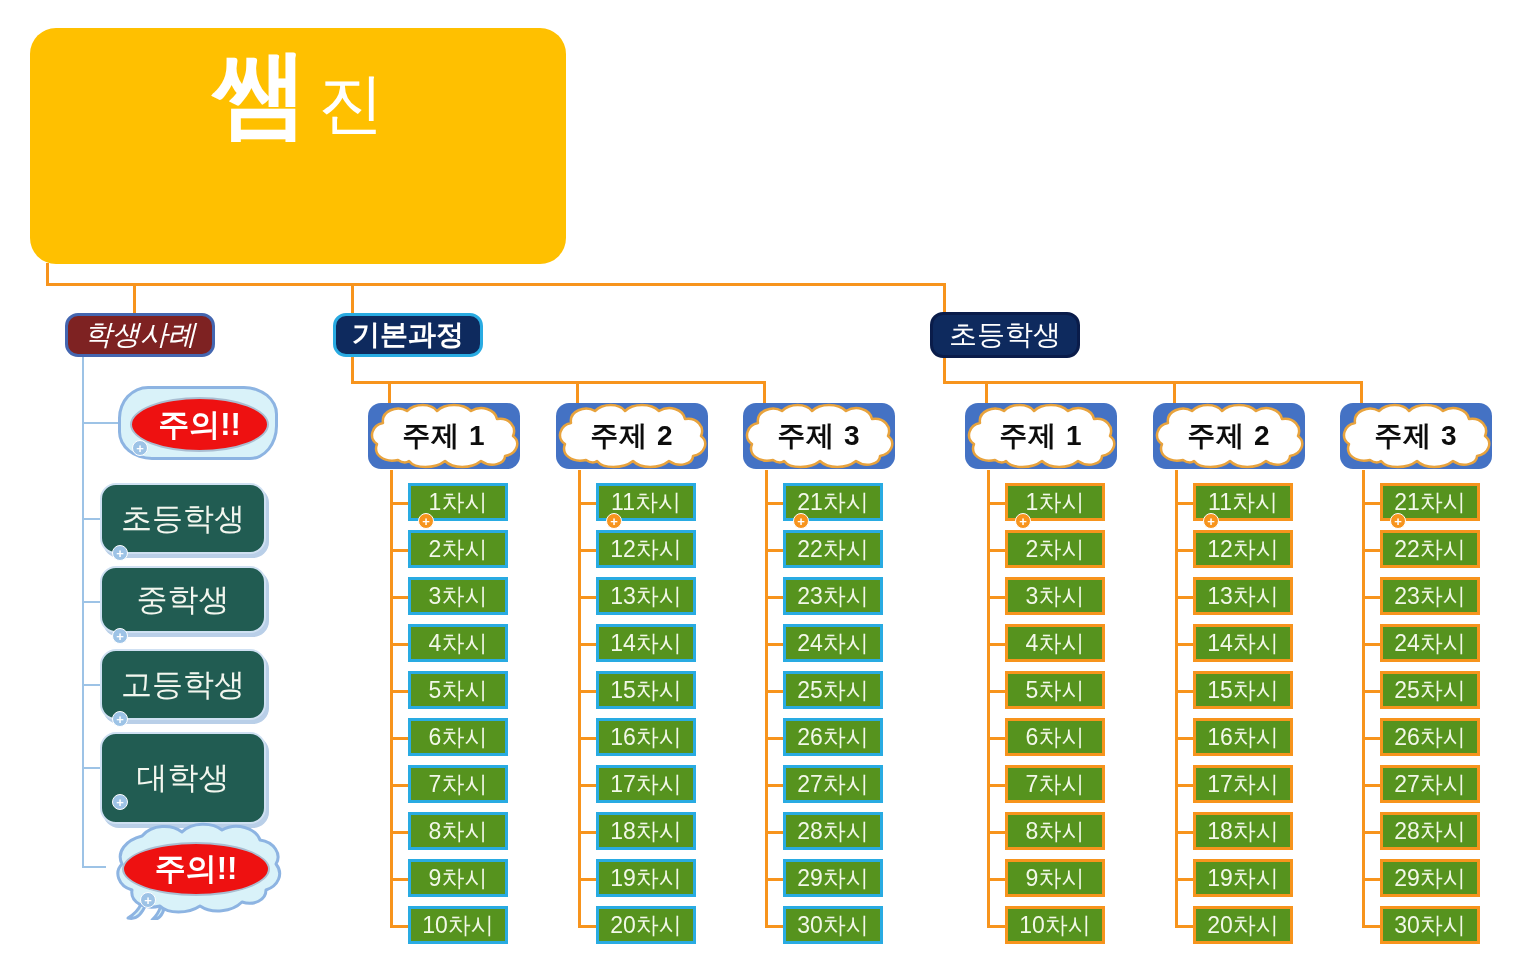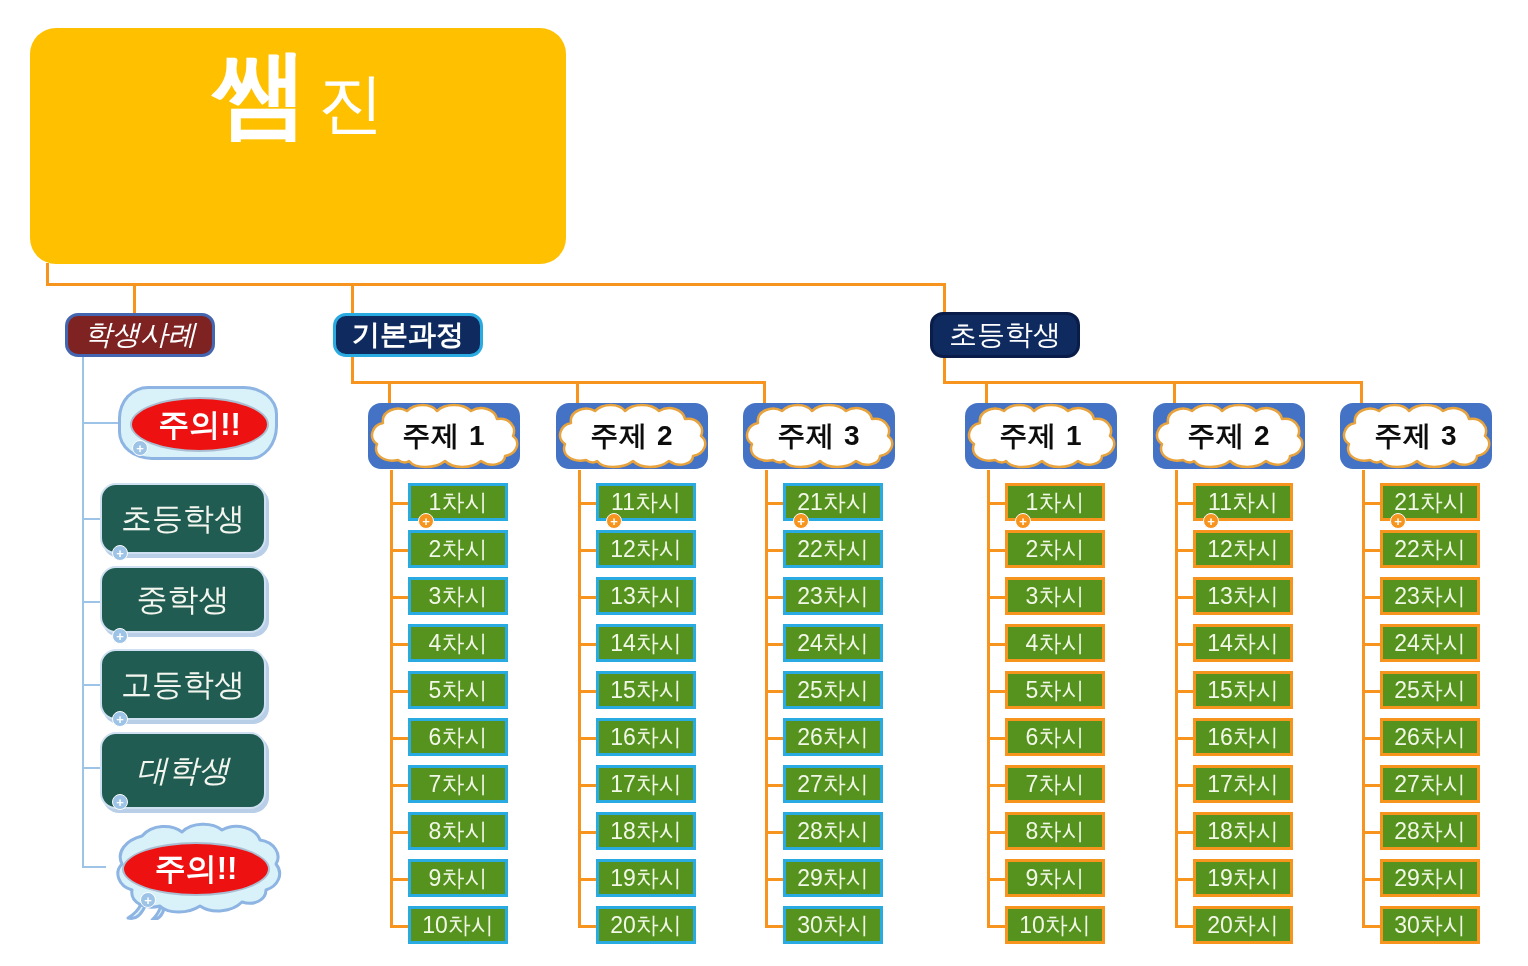--- a/index.html
+++ b/index.html
@@ -90,21 +90,21 @@
           <div>주의!!</div>
         </div>
       </div>
       <div class="badge blue" style="position: absolute; left: 132px; top: 440px;">+</div>
       <div class="teal-box" style="position: absolute; left: 100px; top: 483px; width: 166px; height: 71px;">초등학생</div>
       <div class="badge blue" style="position: absolute; left: 112px; top: 545px;">+</div>
       <div class="teal-box" style="position: absolute; left: 100px; top: 566px; width: 166px; height: 67px;">중학생</div>
       <div class="badge blue" style="position: absolute; left: 112px; top: 628px;">+</div>
       <div class="teal-box" style="position: absolute; left: 100px; top: 649px; width: 166px; height: 71px;">고등학생</div>
       <div class="badge blue" style="position: absolute; left: 112px; top: 711px;">+</div>
-      <div class="teal-box" style="position: absolute; left: 100px; top: 732px; width: 166px; height: 77px; font-style: italic;">대학생</div>
+      <div class="teal-box" style="position: absolute; left: 100px; top: 732px; width: 166px; height: 92px;">대학생</div>
       <div class="badge blue" style="position: absolute; left: 112px; top: 794px;">+</div>
       <div class="cloud-bubble" style="position: absolute; left: 106px; top: 820px; width: 180px; height: 100px;">
         <svg width="180" height="100" viewBox="0 0 180 100">
           <path d="M40,84 C36,94 30,100 22,98 C30,93 33,89 35,84 Z" fill="var(--cloud-fill)" stroke="var(--cloud-border)" stroke-width="3" stroke-linejoin="round"></path>
           <path d="M58,88 C57,95 52,100 46,100 C51,95 53,92 54,88 Z" fill="var(--cloud-fill)" stroke="var(--cloud-border)" stroke-width="3" stroke-linejoin="round"></path>
           <path d="M36,16 C46,4 66,4 76,12 C86,2 106,2 116,10 C130,2 150,8 154,20 C168,22 176,34 170,44 C178,54 172,66 160,70 C160,80 148,86 136,82 C126,92 106,94 94,86 C82,94 62,94 54,86 C38,90 24,82 26,70 C12,66 8,52 16,44 C10,32 20,20 36,16 Z" fill="var(--cloud-fill)" stroke="var(--cloud-border)" stroke-width="3" stroke-linejoin="round"></path>
         </svg>
         <div class="red-ellipse" style="position: absolute; left: 16px; top: 22px; width: 148px; height: 54px;">
           <div>주의!!</div>
         </div>

